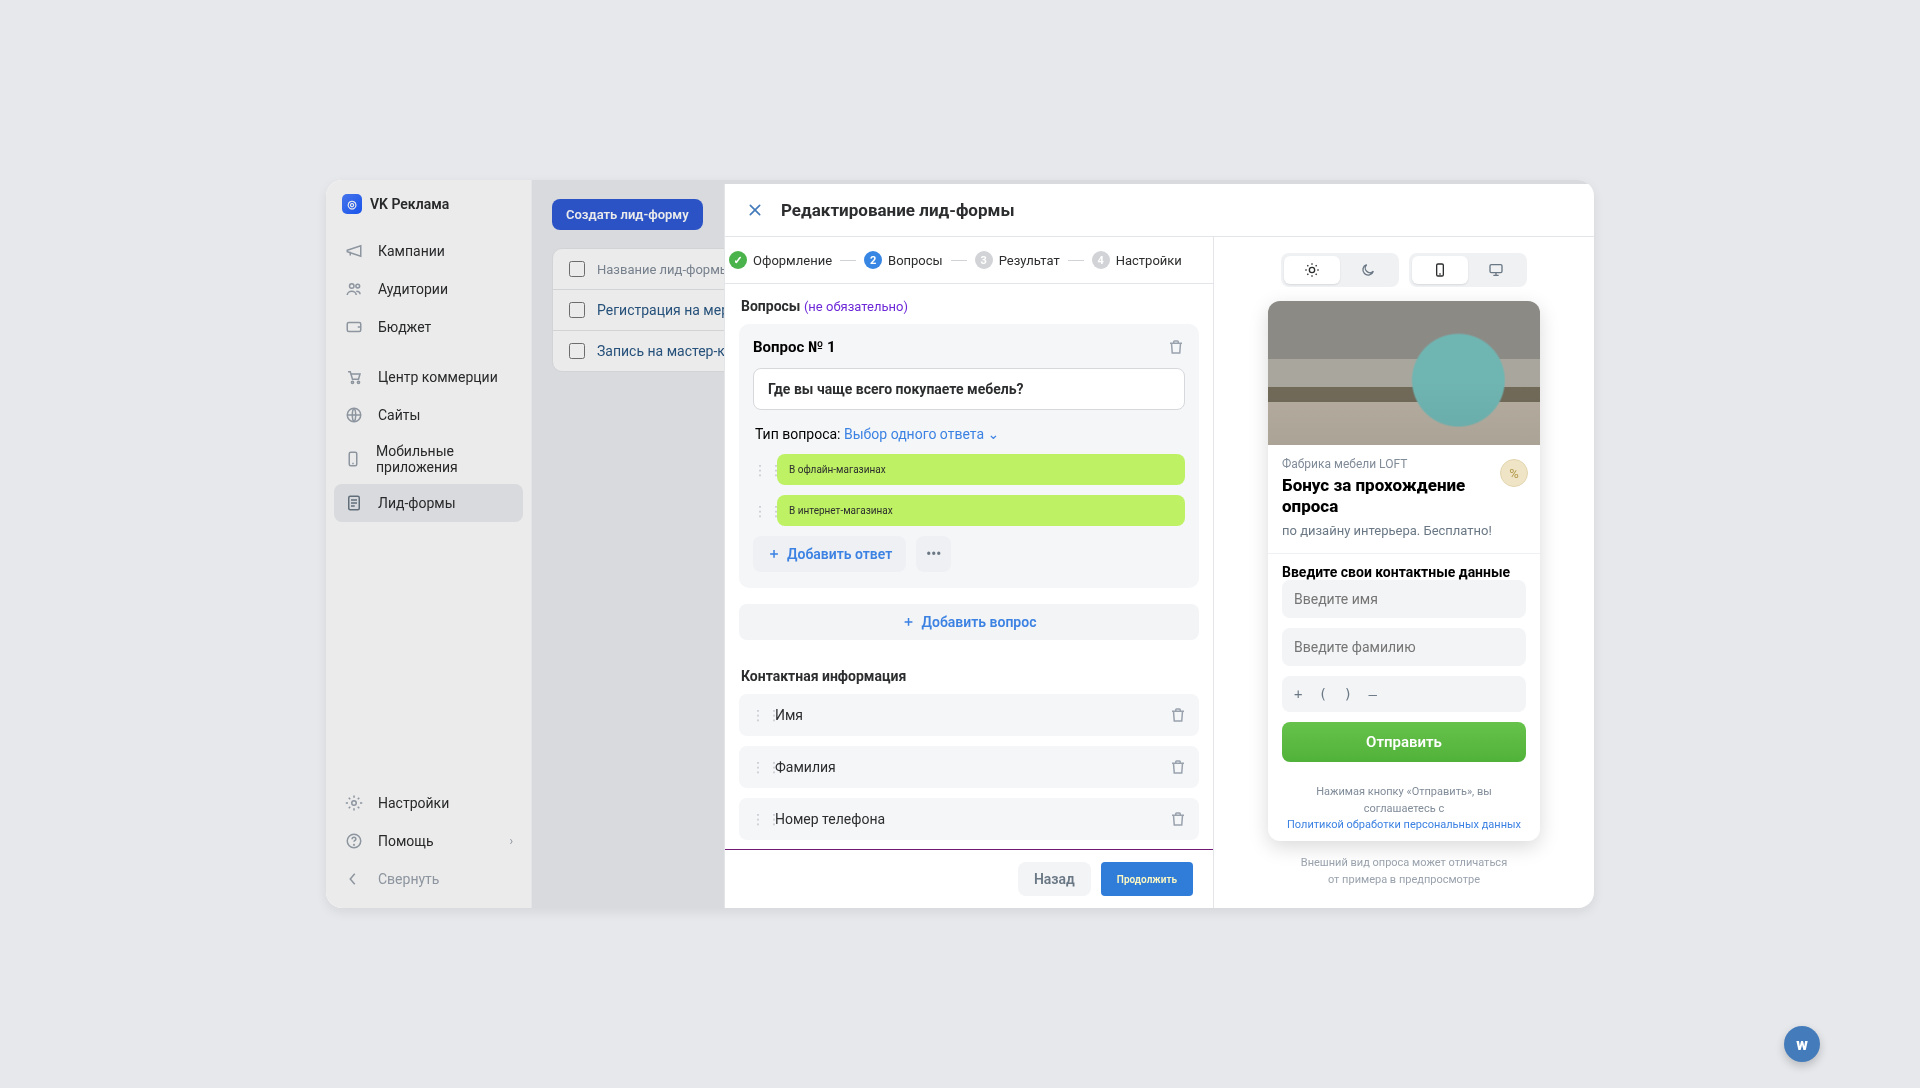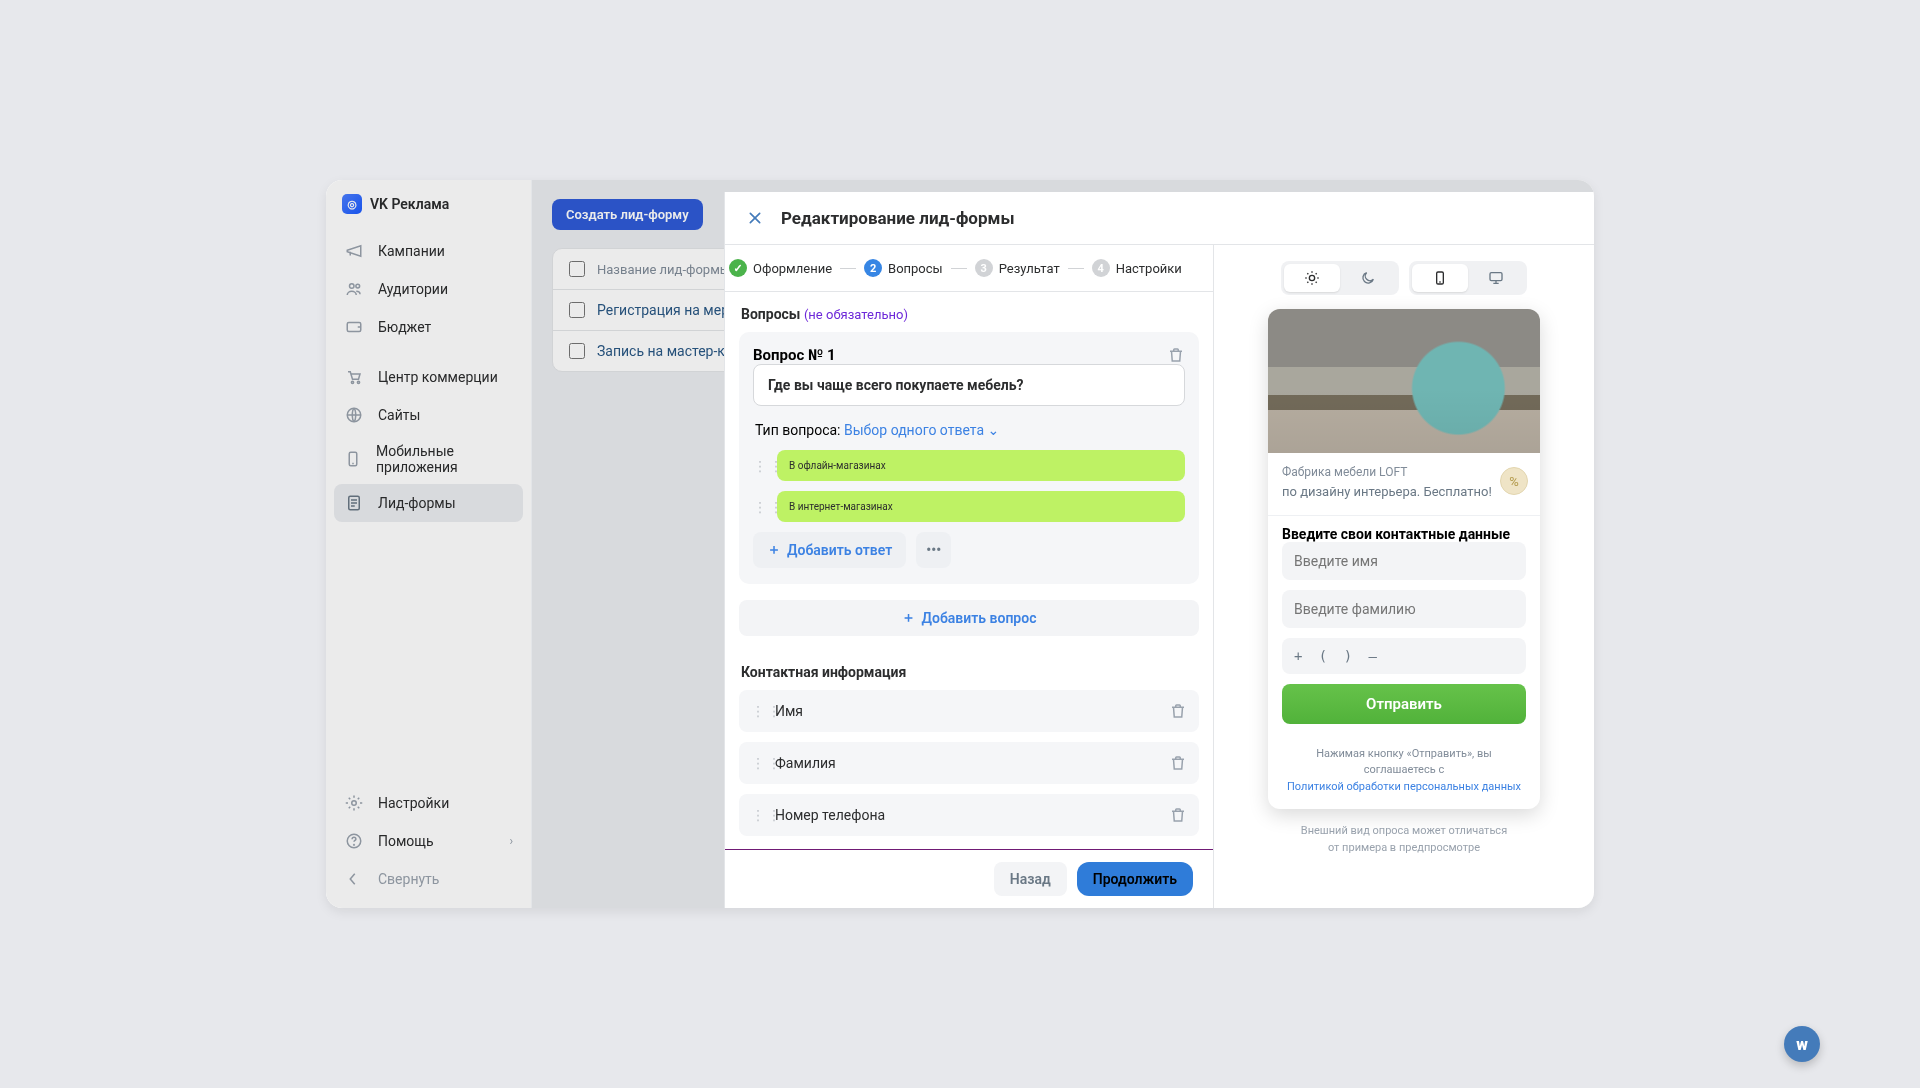--- a/index.html
+++ b/index.html
@@ -19,56 +19,56 @@
 .main { flex:1; background:#ebedf0; display:flex; flex-direction:column; position:relative; }
 .toolbar { display:flex; align-items:center; gap:10px; padding: 18px 20px; }
 .btn-primary { background:#2f5bd7; color:#fff; border:none; padding:8px 14px; border-radius:8px; font-size:13px; font-weight:600; cursor:pointer; }
 .tab { padding:8px 14px; font-size:14px; color:#2c2d2e; border-radius:8px; }
 .list { margin: 0 20px; background:#fff; border:1px solid #e3e5e8; border-radius:10px; overflow:hidden; }
 .list-row { display:flex; align-items:center; gap:12px; padding:12px 16px; border-bottom:1px solid #e3e5e8; font-size:14px; }
 .list-row:last-child { border-bottom:none; }
 .list-row input[type=checkbox]{ width:16px; height:16px; }
 .list-row.header { color:#818c99; font-size:13px; }
 .list-row.link { color:#2a5885; }
-.modal { position:absolute; top:12px; right:0; bottom:0; width:870px; background:#fff; display:flex; flex-direction:column; border-left:1px solid #e3e5e8; }
+.modal { position:absolute; top:4px; right:0; bottom:0; width:870px; background:#fff; display:flex; flex-direction:column; border-left:1px solid #e3e5e8; }
 .modal-head { display:flex; align-items:center; gap:16px; padding:16px 20px; border-bottom:1px solid #e3e5e8; }
 .close-x { color:#447bba; width:20px; height:20px; display:flex; align-items:center; justify-content:center; cursor:pointer; font-size:18px; }
 .modal-title { font-size:17px; font-weight:700; color:#2c2d2e; }
 .modal-body { flex:1; display:flex; overflow:hidden; }
 .editor { flex:1; display:flex; flex-direction:column; border-right:1px solid #e3e5e8; overflow:hidden; }
 .steps { display:flex; align-items:center; gap: 8px; padding:14px 4px; border-bottom:1px solid #e3e5e8; font-size:13px; color:#2c2d2e; }
 .step { display:flex; align-items:center; gap:6px; }
 .step .num { width:18px; height:18px; border-radius:50%; background:#d1d3d6; color:#fff; font-size:11px; font-weight:700; display:flex; align-items:center; justify-content:center; }
 .step.done .num { background:#4bb34b; }
 .step.cur .num { background:#3786e4; }
 .step-sep { width:16px; height:1px; background:#d1d3d6; }
 .editor-scroll { flex:1; overflow-y:auto; padding: 14px 14px 20px; }
 .sect-title { font-size:14px; font-weight:700; color:#2c2d2e; margin: 0 0 10px 2px; }
 .sect-title .hint { font-weight:400; color:#6d28d9; font-size:13px; }
 .qcard { background:#f5f6f8; border-radius:10px; padding: 14px 14px 16px; }
-.qhead { display:flex; align-items:center; justify-content:space-between; }
+.qhead { display:flex; align-items:center; justify-content:space-between; margin-bottom:12px; }
 .qhead-title { font-size:15px; font-weight:700; }
 .trash { color:#99a2ad; cursor:pointer; }
 .qinput { width:100%; border:1px solid #d6d8db; border-radius:8px; padding:12px 14px; font-size:14px; background:#fff; color:#2c2d2e;font-weight:bold; }
 .qtype { font-size:14px; margin:16px 2px 12px; }
 .qtype .link { color:#3c82e3; cursor:pointer; }
 .arow { display:flex; align-items:center; gap:10px; margin-bottom:10px; }
 .grip { color:#c1c5cb; cursor:grab; font-size:14px; letter-spacing:2px; width:14px; text-align:center; }
 .ainput { flex:1; border:none; border-radius:8px; padding:10px 12px; font-size:10px; background:#bef264; color:#2c2d2e; }
 .addbar { display:flex; gap:10px; margin-top:6px; }
 .btn-ghost { background:#eef0f3; border:none; border-radius:8px; padding:9px 14px; font-size:14px; font-weight:600; color:#3c82e3; cursor:pointer; display:flex; align-items:center; gap:6px; }
 .btn-ghost.sm { padding:9px 10px; color:#6a7885; }
 .addq { margin-top:16px; }
 .addq .btn-wide { width:100%; justify-content:center; background:#f3f4f6; }
 .contact-sect { margin-top:28px; }
 .crow { display:flex; align-items:center; gap:10px; background:#f5f6f8; border-radius:8px; padding:12px 12px; margin-bottom:10px; }
 .crow .label { flex:1; font-size:14px; color:#2c2d2e; }
 .modal-foot { display:flex; justify-content:flex-end; gap:10px; padding:12px 20px; border-top:1px solid #701a75; }
 .btn-sec { background:#f3f4f6; border:none; border-radius:8px; padding:9px 16px; font-size:14px; font-weight:600; color:#6a7885; cursor:pointer; }
-.btn-prim2 { background:#2f7cd9; color:#000000; border:none; border-radius:12px; padding:9px 16px; font-size:14px; font-weight:600; cursor:pointer; }
+.btn-prim2 { background:#2f7cd9; color:#fef9c3; border:none; border-radius:4px; padding:9px 16px; font-size:10px; font-weight:600; cursor:pointer; }
 .preview { width:380px; display:flex; flex-direction:column; align-items:center; padding:16px 16px 20px; }
 .toggles { display:flex; gap:10px; margin-bottom:14px; }
 .tog-group { display:flex; background:#f0f1f3; border-radius:8px; padding:3px; }
 .tog { width:56px; height:28px; display:flex; align-items:center; justify-content:center; border-radius:6px; color:#6a7885; cursor:pointer; }
 .tog.active { background:#fff; box-shadow:0 1px 2px rgba(0,0,0,0.1); color:#2c2d2e; }
 .phone-card { width:272px; background:#fff; border-radius:12px; box-shadow:0 6px 20px rgba(0,0,0,0.15); overflow:hidden; }
 .hero { width:100%; height:144px; background:
   linear-gradient(180deg, rgba(0,0,0,0) 55%, rgba(0,0,0,0.06)),
   radial-gradient(circle at 70% 55%, #6fb5b2 0 22%, transparent 23%),
   radial-gradient(circle at 78% 52%, #2f6c6a 0 6%, transparent 7%),
@@ -358,20 +358,21 @@
                   <rect x="3" y="4" width="18" height="12" rx="2"></rect>
                   <path d="M8 20h8M12 16v4"></path>
                 </svg>
               </div>
           </div>
         </div>
         <div class="phone-card">
           <div class="hero"></div>
           <div class="pcontent">
             <div class="pbrand">Фабрика мебели LOFT</div>
+            <div class="ptitle">Бонус за прохождение опроса</div>
             <div class="psub">по дизайну интерьера. Бесплатно!</div>
             <div class="pbadge">%</div>
           </div>
           <div class="psect">
             <div class="psect-title">Введите свои контактные данные</div>
             <input class="pinput" placeholder="Введите имя" style="">
             <input class="pinput" placeholder="Введите фамилию" style="">
             <div class="pphone">+   (   )   –</div>
             <button class="psubmit">Отправить</button>
           </div>

